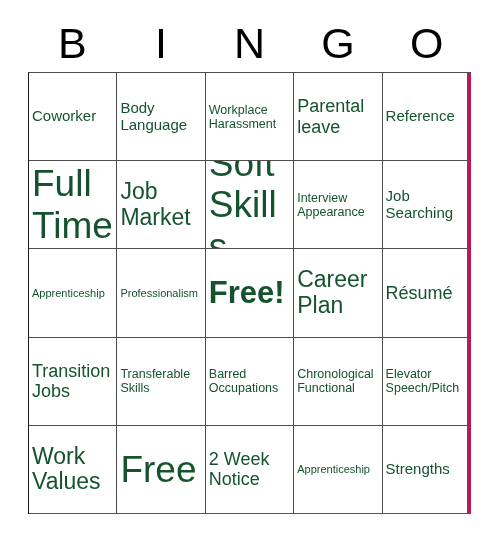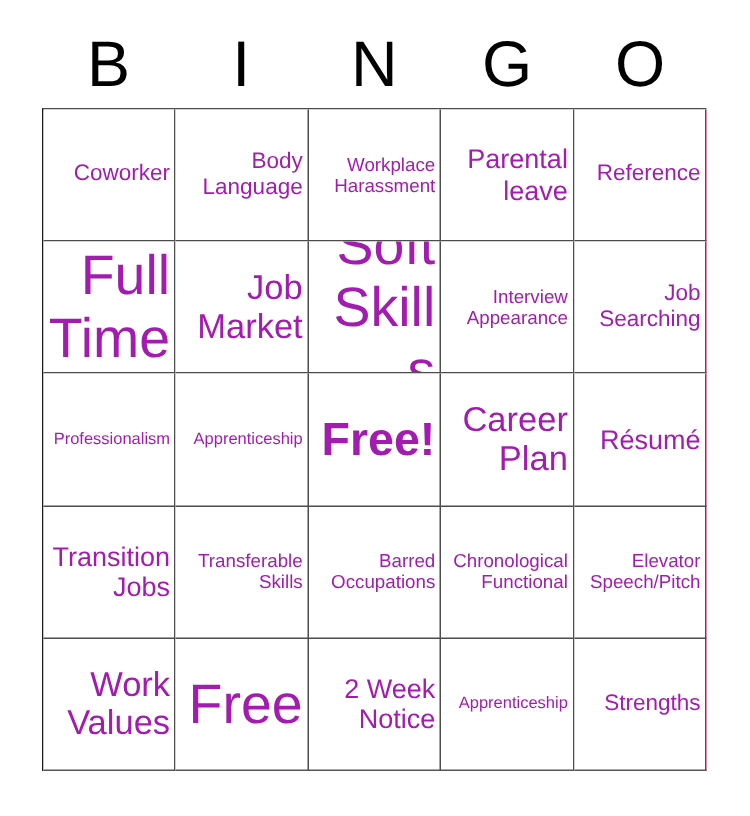--- a/index.html
+++ b/index.html
@@ -62,30 +62,30 @@
     border-bottom: 1px solid #4d4d4d;
     box-sizing: border-box;
     display: flex;
     align-items: center;
     justify-content: center;
     padding: 2px 3px;
     overflow: hidden;
     background: #ffffff;
   }
   
-  .cell.edge-right { border-right: 1px solid #be185d; }
+  .cell.edge-right { border-right: 4px solid #be185d; }
   .cell.edge-bottom { border-bottom: 1px solid #555555; }
 
   .cell-text {
     display: block;
     width: 100%;
-    text-align: right;
+    text-align: left;
     line-height: 1.12;
     font-weight: 400;
-    color: #a21caf;
+    color: #14532d;
     word-wrap: break-word;
     hyphens: none;
   }
 
   
   .fs-xs   { font-size: 11px; }
   .fs-sm   { font-size: 12.5px; }
   .fs-md   { font-size: 15px; }
   .fs-lg   { font-size: 18px; }
   .fs-xl   { font-size: 23px; }
@@ -130,24 +130,24 @@
       <div class="cell">
         <span class="cell-text fs-xxl">Soft<br>Skills</span>
       </div>
       <div class="cell">
         <span class="cell-text fs-sm">Interview<br>Appearance</span>
       </div>
       <div class="cell edge-right">
         <span class="cell-text fs-md">Job<br>Searching</span>
       </div>
       <div class="cell">
-        <span class="cell-text fs-xs">Professionalism</span>
+        <span class="cell-text fs-xs">Apprenticeship</span>
       </div>
       <div class="cell">
-        <span class="cell-text fs-xs">Apprenticeship</span>
+        <span class="cell-text fs-xs">Professionalism</span>
       </div>
       <div class="cell">
         <span class="cell-text fs-free">Free!</span>
       </div>
       <div class="cell">
         <span class="cell-text fs-xl">Career<br>Plan</span>
       </div>
       <div class="cell edge-right">
         <span class="cell-text fs-lg">Résumé</span>
       </div>

